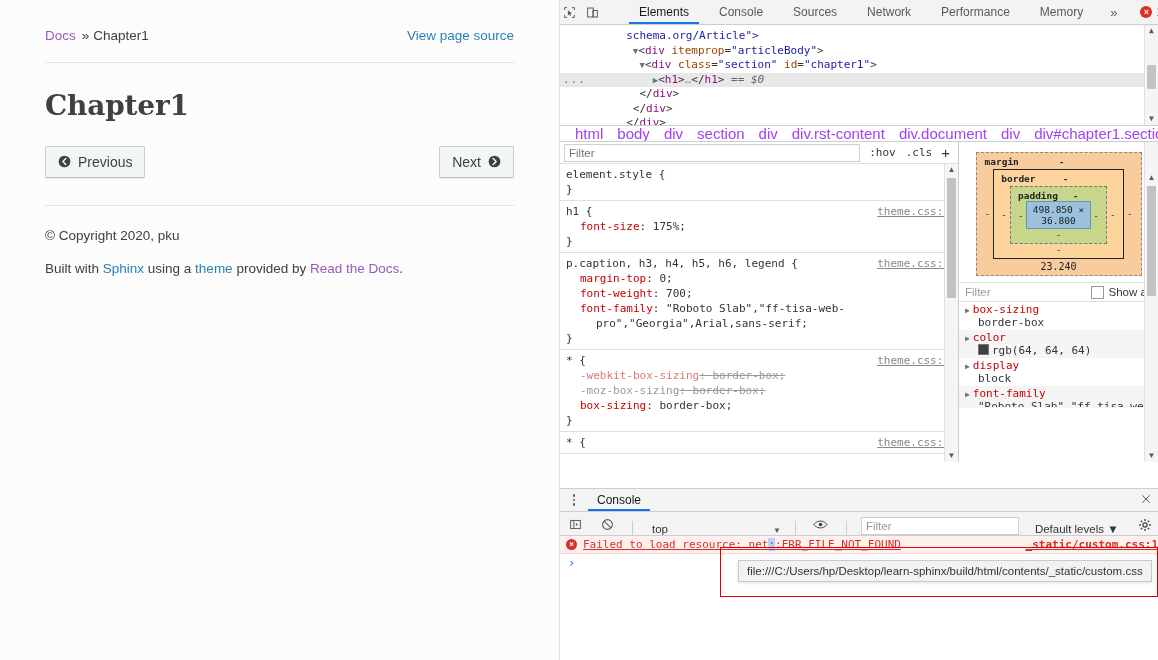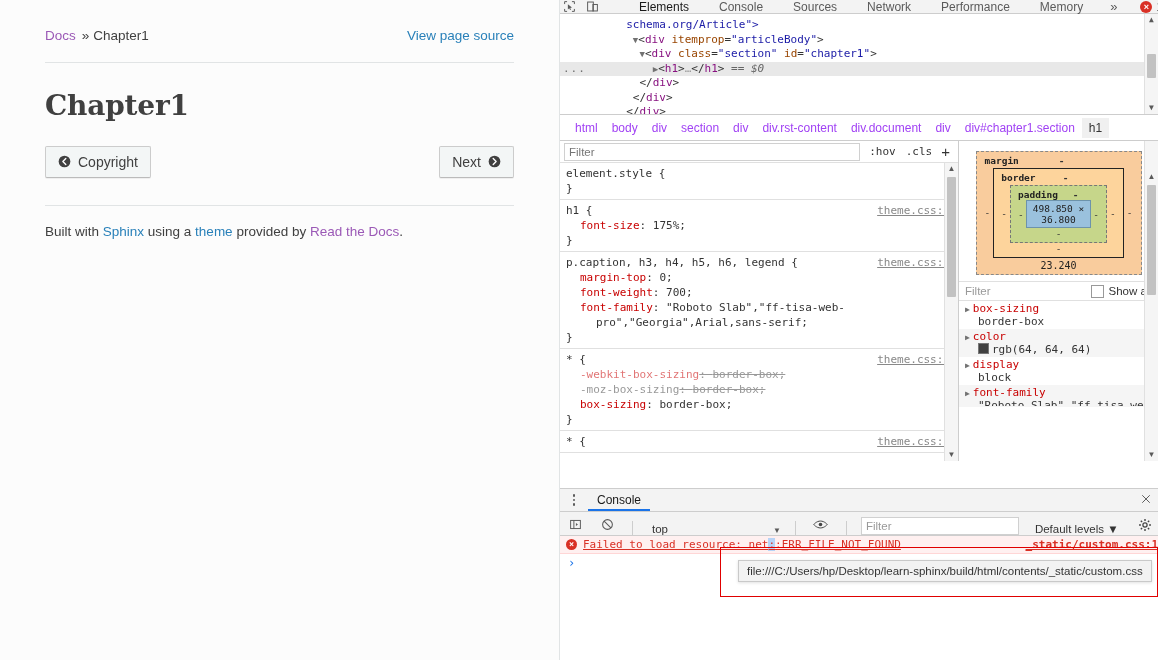--- a/index.html
+++ b/index.html
@@ -68,21 +68,21 @@
     width: 598px; height: 660px;
     background: #fff;
     font-family: "Liberation Sans", sans-serif;
     font-size: 12px; color: #333;
     box-sizing: border-box;
     overflow: hidden;
   }
   
   .dt-tabbar {
     display: flex; align-items: center;
-    height: 14px;
+    height: 25px;
     border-bottom: 1px solid #cdcdcd;
     background: #f3f3f3;
     padding-left: 3px;
     box-sizing: border-box;
     gap: 10px;
   }
   .dt-icbtn {
     width: 23px; height: 23px;
     display: flex; align-items: center; justify-content: center;
     cursor: pointer;
@@ -133,25 +133,25 @@
   }
   .dom-scroll {
     position: absolute; right: 0; top: 0; width: 13px; height: 100%;
     background: #f5f5f5; border-left: 1px solid #e0e0e0;
   }
   .ds-arrow { text-align: center; font-size: 8px; color: #5a5a5a; line-height: 12px; }
   .ds-thumb { position:absolute; left:2px; width: 9px; background: #c2c2c2; border-radius: 1px;}
 
   
   .node-crumbs {
-    display: flex; align-items: center; height: 27px;
+    display: flex; align-items: center; height: 17px;
     border-top: 1px solid #cdcdcd;
     border-bottom: 1px solid #cdcdcd;
     background: #fff; padding-left: 8px;
-    font-size: 12px;
+    font-size: 15px;
     box-sizing: border-box;
     overflow: hidden;
   }
   .crumb-node { color: #a142f4; padding: 0 7px; cursor: pointer; white-space: nowrap; }
   .crumb-node.sel { color: #333; background: #f0f0f0; height: 20px; line-height: 20px;}
 
   
   .sub-tabbar {
     display: flex; align-items: center; height: 24px;
     border-bottom: 1px solid #cdcdcd;
@@ -294,35 +294,36 @@
       <h1 class="doc-title">Chapter1</h1>
 
       <div class="footer-nav">
         <a class="btn-nav" href="#">
           <span class="arrow-ico">
             <svg width="13" height="13" viewBox="0 0 16 16">
                 <circle cx="8" cy="8" r="7.2" fill="#404040"></circle>
                 <path d="M9.6 4.4 6 8l3.6 3.6" fill="none" stroke="#fff" stroke-width="1.7" stroke-linecap="round" stroke-linejoin="round"></path>
               </svg>
           </span>
-          <span>Copyright</span>
+          <span>Previous</span>
         </a>
         <a class="btn-nav" href="#">
           <span>Next</span>
           <span class="arrow-ico">
             <svg width="13" height="13" viewBox="0 0 16 16">
                 <circle cx="8" cy="8" r="7.2" fill="#404040"></circle>
                 <path d="M6.4 4.4 10 8l-3.6 3.6" fill="none" stroke="#fff" stroke-width="1.7" stroke-linecap="round" stroke-linejoin="round"></path>
               </svg>
           </span>
         </a>
       </div>
 
       <hr class="foot-hr">
 
+      <div class="copyright">© Copyright 2020, pku</div>
 
       <div class="builtwith">
         <span>Built with </span><a class="lnk-blue" href="#">Sphinx</a><span> using a </span><a class="lnk-blue" href="#">theme</a><span> provided by </span><a class="lnk-purple" href="#">Read the Docs</a><span>.</span>
       </div>
     </div>
   </div>
 
   <div id="devtools">
 
     <div class="dt-tabbar">

